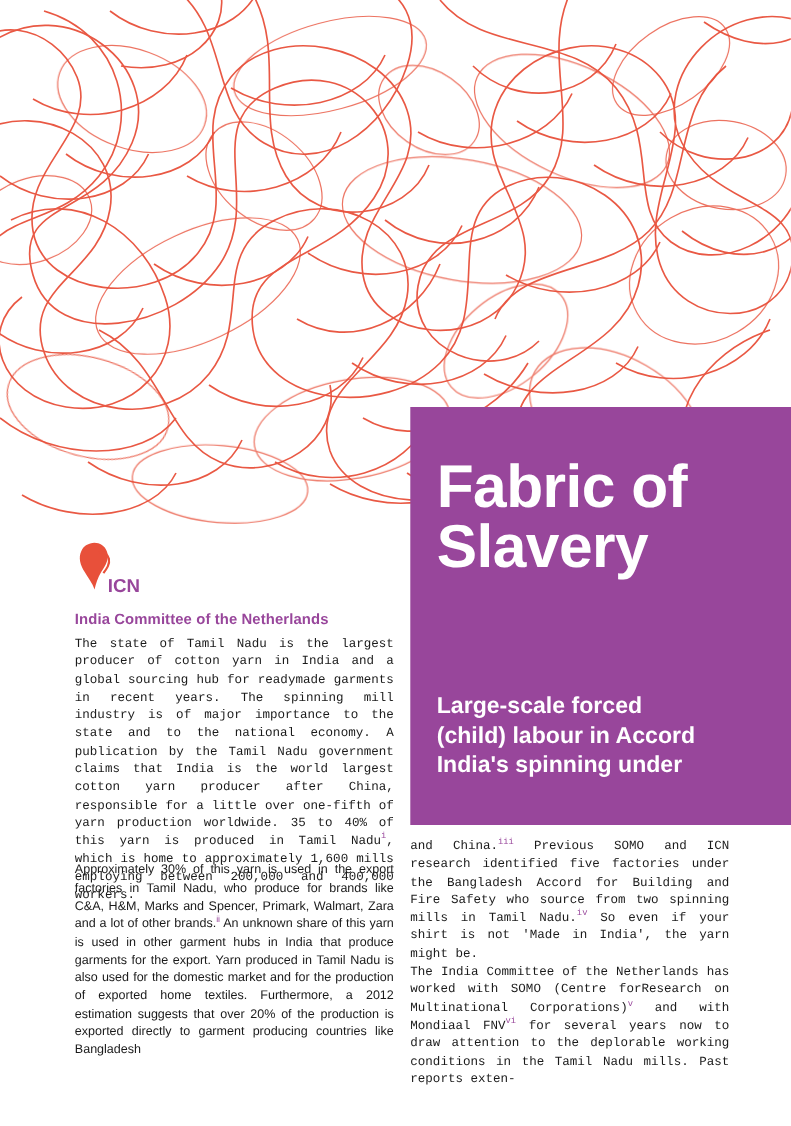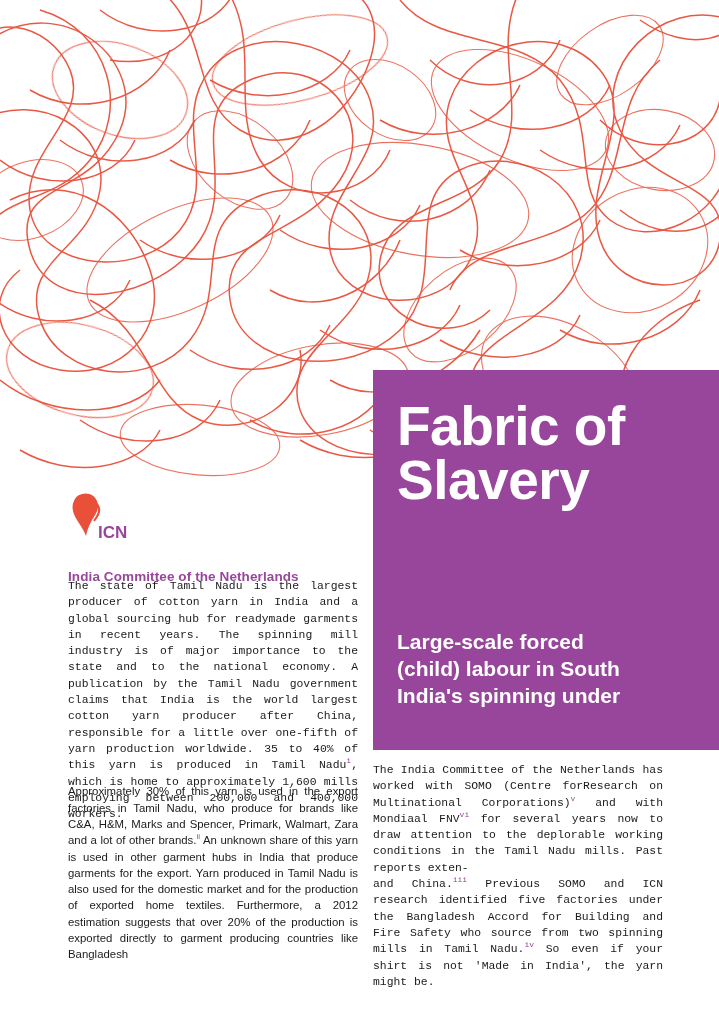--- a/index.html
+++ b/index.html
@@ -35,21 +35,21 @@
   }
   
   .title-block {
     position: absolute;
     left: 373px;
     top: 370px;
     width: 346px;
     height: 380px;
     background: #98469b;
     box-sizing: border-box;
-    padding: 24px 24px 22px 24px;
+    padding: 40px 24px 22px 24px;
     display: flex;
     flex-direction: column;
     justify-content: space-between;
   }
   .title-main {
     color: #ffffff;
     font-size: 55px;
     line-height: 0.98;
     font-weight: bold;
     letter-spacing: -0.5px;
@@ -78,21 +78,21 @@
     width: 290px;
   }
   .logo-mark {
     width: 70px;
     height: 52px;
     position: relative;
     text-align: center;
   }
   .logo-mark svg { display:block; }
   .org-name {
-    margin-top: 25px;
+    margin-top: 11px;
     color: #98469b;
     font-size: 13.5px;
     font-weight: bold;
     letter-spacing: 0.1px;
   }
   
   .col-left {
     position: absolute;
     left: 68px;
     top: 578px;
@@ -212,21 +212,21 @@
     </svg>
   </div>
 
   <div class="title-block">
     <div class="title-main">
       <span class="line">Fabric of</span>
       <span class="line">Slavery</span>
     </div>
     <div class="title-sub">
       <span class="line">Large-scale forced</span>
-      <span class="line">(child) labour in South</span>
+      <span class="line">(child) labour in Accord</span>
       <span class="line">India's spinning under</span>
     </div>
   </div>
 
   <div class="logo-area">
     <div class="logo-mark">
       <svg width="70" height="52" viewBox="0 0 70 52" xmlns="http://www.w3.org/2000/svg">
         <path d="M14 2 C20 0 27 3 29 9 C32 16 28 22 24 28 C21 33 19 39 18 44 C16 38 12 33 9 28 C5 22 3 15 6 9 C8 4 11 3 14 2 Z" fill="#e8503a"></path>
         <path d="M22 10 C26 9 30 12 31 16 C32 21 29 25 26 29" fill="none" stroke="#e8503a" stroke-width="2"></path>
         <text x="30" y="46" font-family="Liberation Sans, sans-serif" font-size="17" font-weight="bold" fill="#98469b">ICN</text>
@@ -237,17 +237,17 @@
 
   <div class="col-left">
     <p><span>The state of Tamil Nadu is the largest producer of cotton yarn in India and a global sourcing hub for readymade garments in recent years. The spinning mill industry is of major importance to the state and to the national economy. A publication by the Tamil Nadu government claims that India is the world largest cotton yarn producer after China, responsible for a little over one-fifth of yarn production worldwide. 35 to 40% of this yarn is produced in Tamil Nadu</span><sup class="note">i</sup><span>, which is home to approximately 1,600 mills employing between 200,000 and 400,000 workers.</span></p>
   </div>
 
   <div class="lower-left-cont">
     <p><span>Approximately 30% of this yarn is used in the export factories in Tamil Nadu, who produce for brands like C&amp;A, H&amp;M, Marks and Spencer, Primark, Walmart, Zara and a lot of other brands.</span><sup class="note">ii</sup><span> An unknown share of this yarn is used in other garment hubs in India that produce garments for the export. Yarn produced in Tamil Nadu is also used for the domestic market and for the production of exported home textiles. Furthermore, a 2012 estimation suggests that over 20% of the production is exported directly to garment producing countries like Bangladesh</span></p>
   </div>
 
   <div class="col-right">
+    <p><span>and China.</span><sup class="note">iii</sup><span> Previous SOMO and ICN research identified five factories under the Bangladesh Accord for Building and Fire Safety who source from two spinning mills in Tamil Nadu.</span><sup class="note">iv</sup><span> So even if your shirt is not 'Made in India', the yarn might be.</span></p>
     <p><span>The India Committee of the Netherlands has worked with SOMO (Centre forResearch on Multinational Corporations)</span><sup class="note">v</sup><span> and with Mondiaal FNV</span><sup class="note">vi</sup><span> for several years now to draw attention to the deplorable working conditions in the Tamil Nadu mills. Past reports exten-</span></p>
-    <p><span>and China.</span><sup class="note">iii</sup><span> Previous SOMO and ICN research identified five factories under the Bangladesh Accord for Building and Fire Safety who source from two spinning mills in Tamil Nadu.</span><sup class="note">iv</sup><span> So even if your shirt is not 'Made in India', the yarn might be.</span></p>
   </div>
 
 </div>
 
 </body></html>

